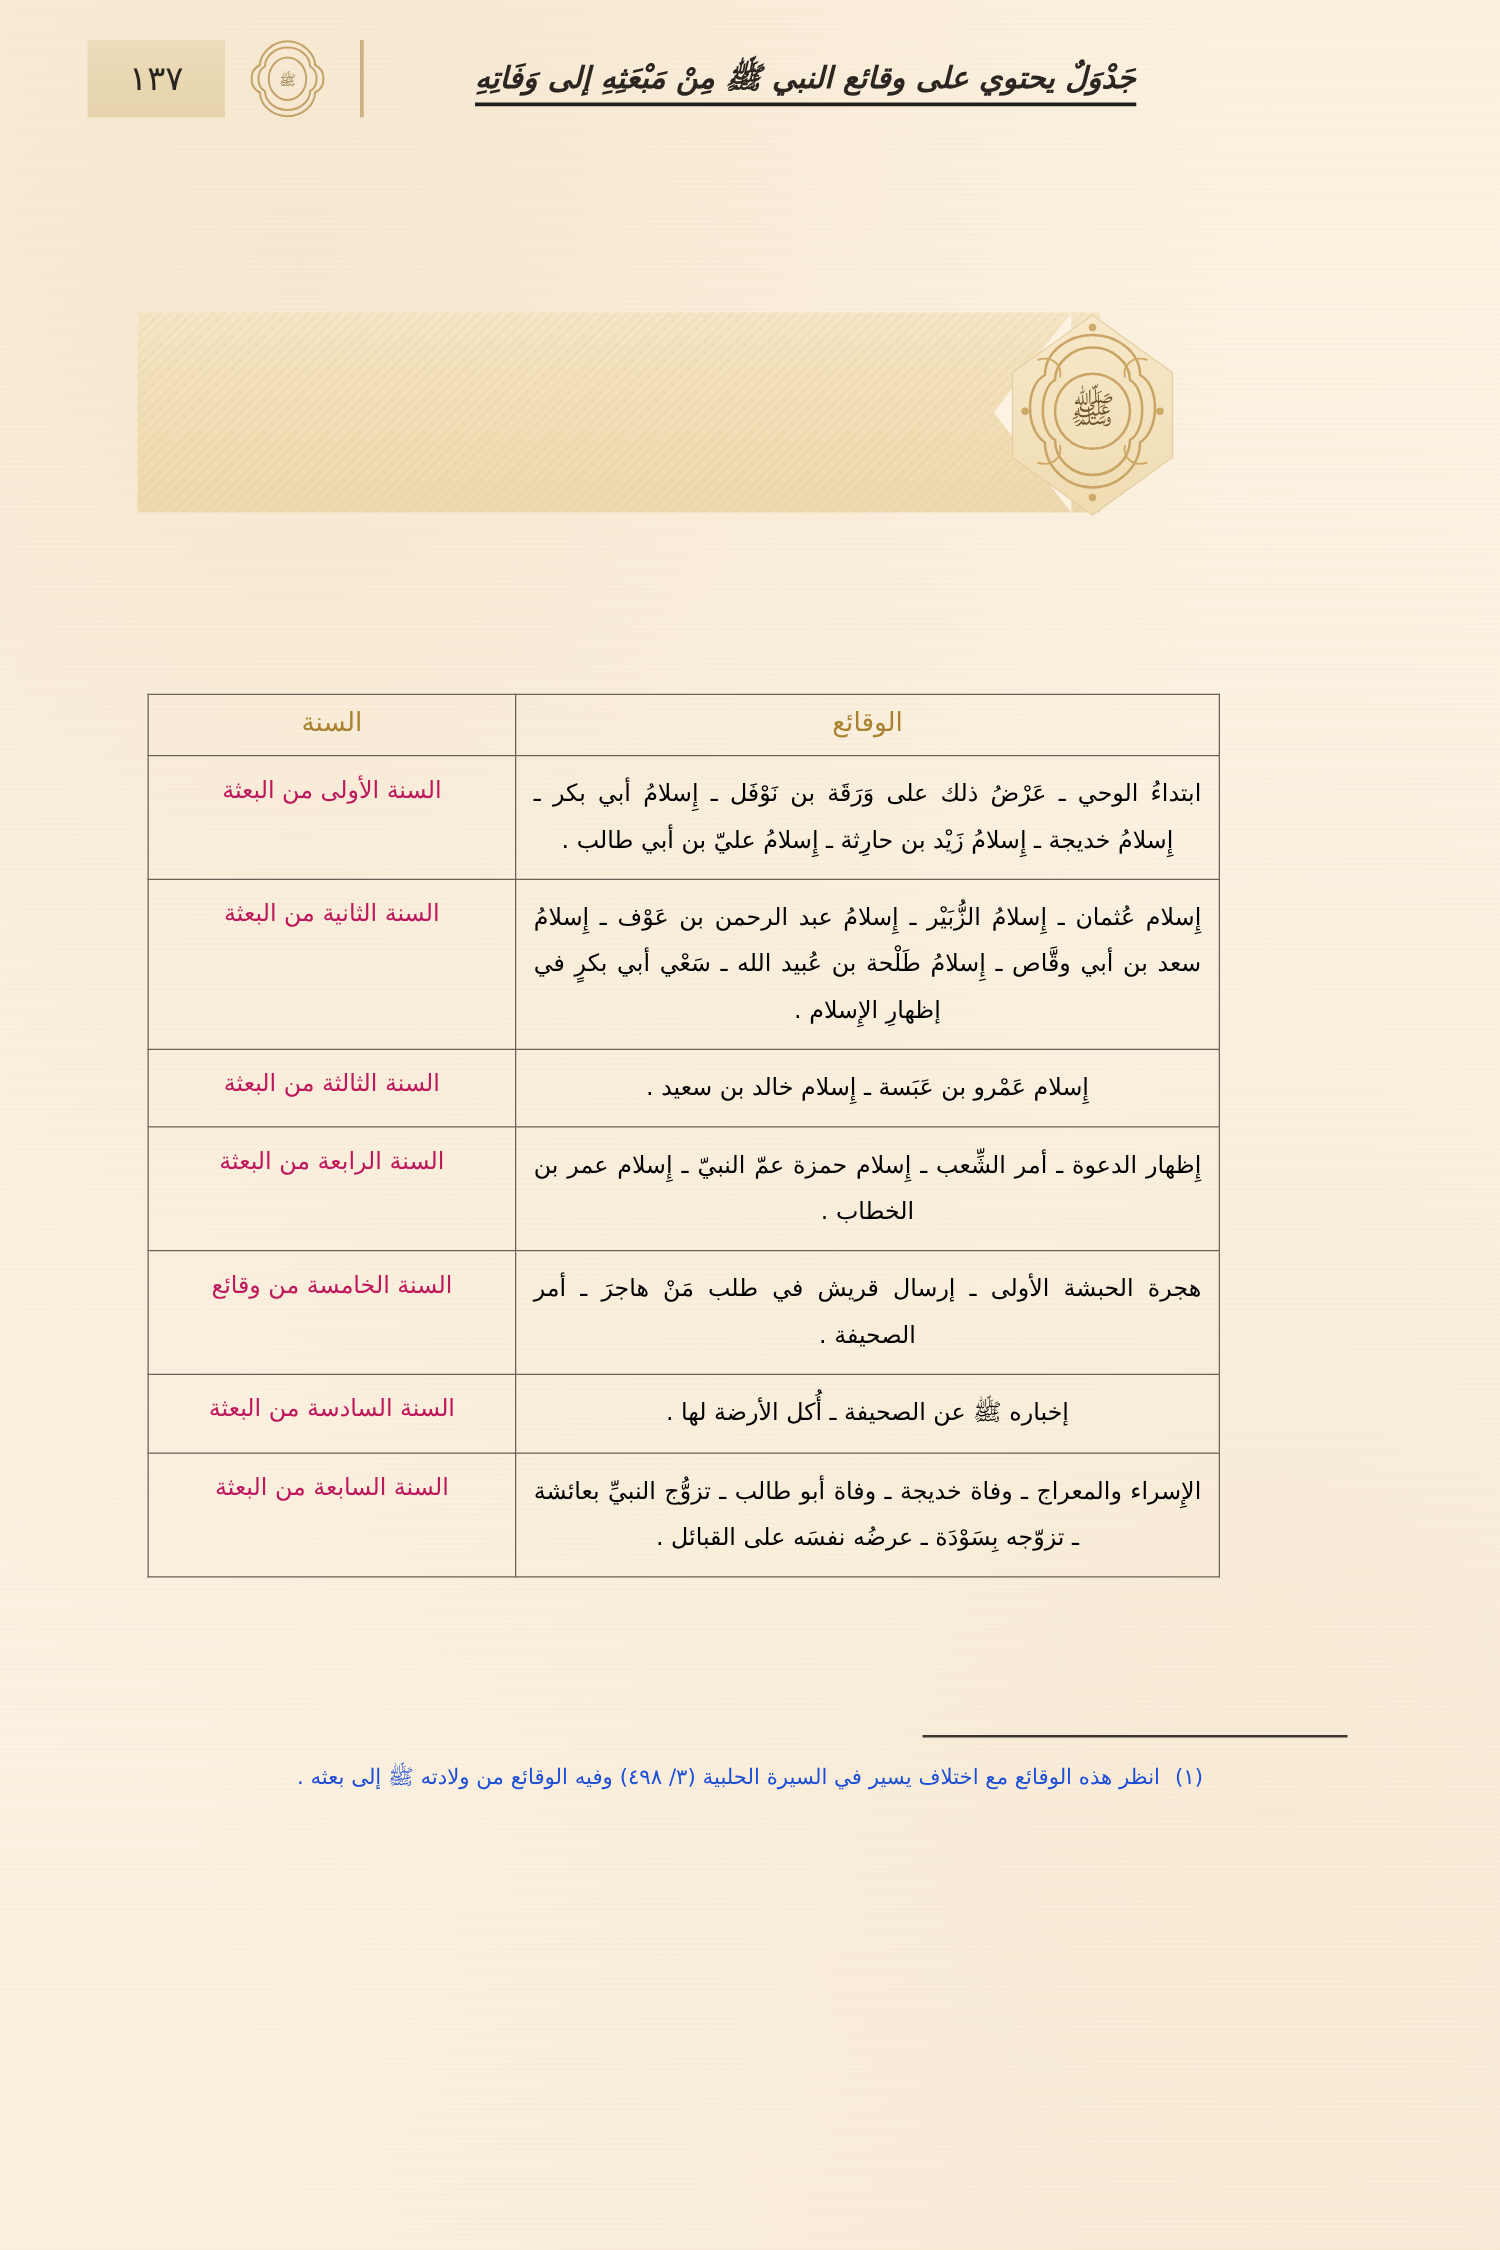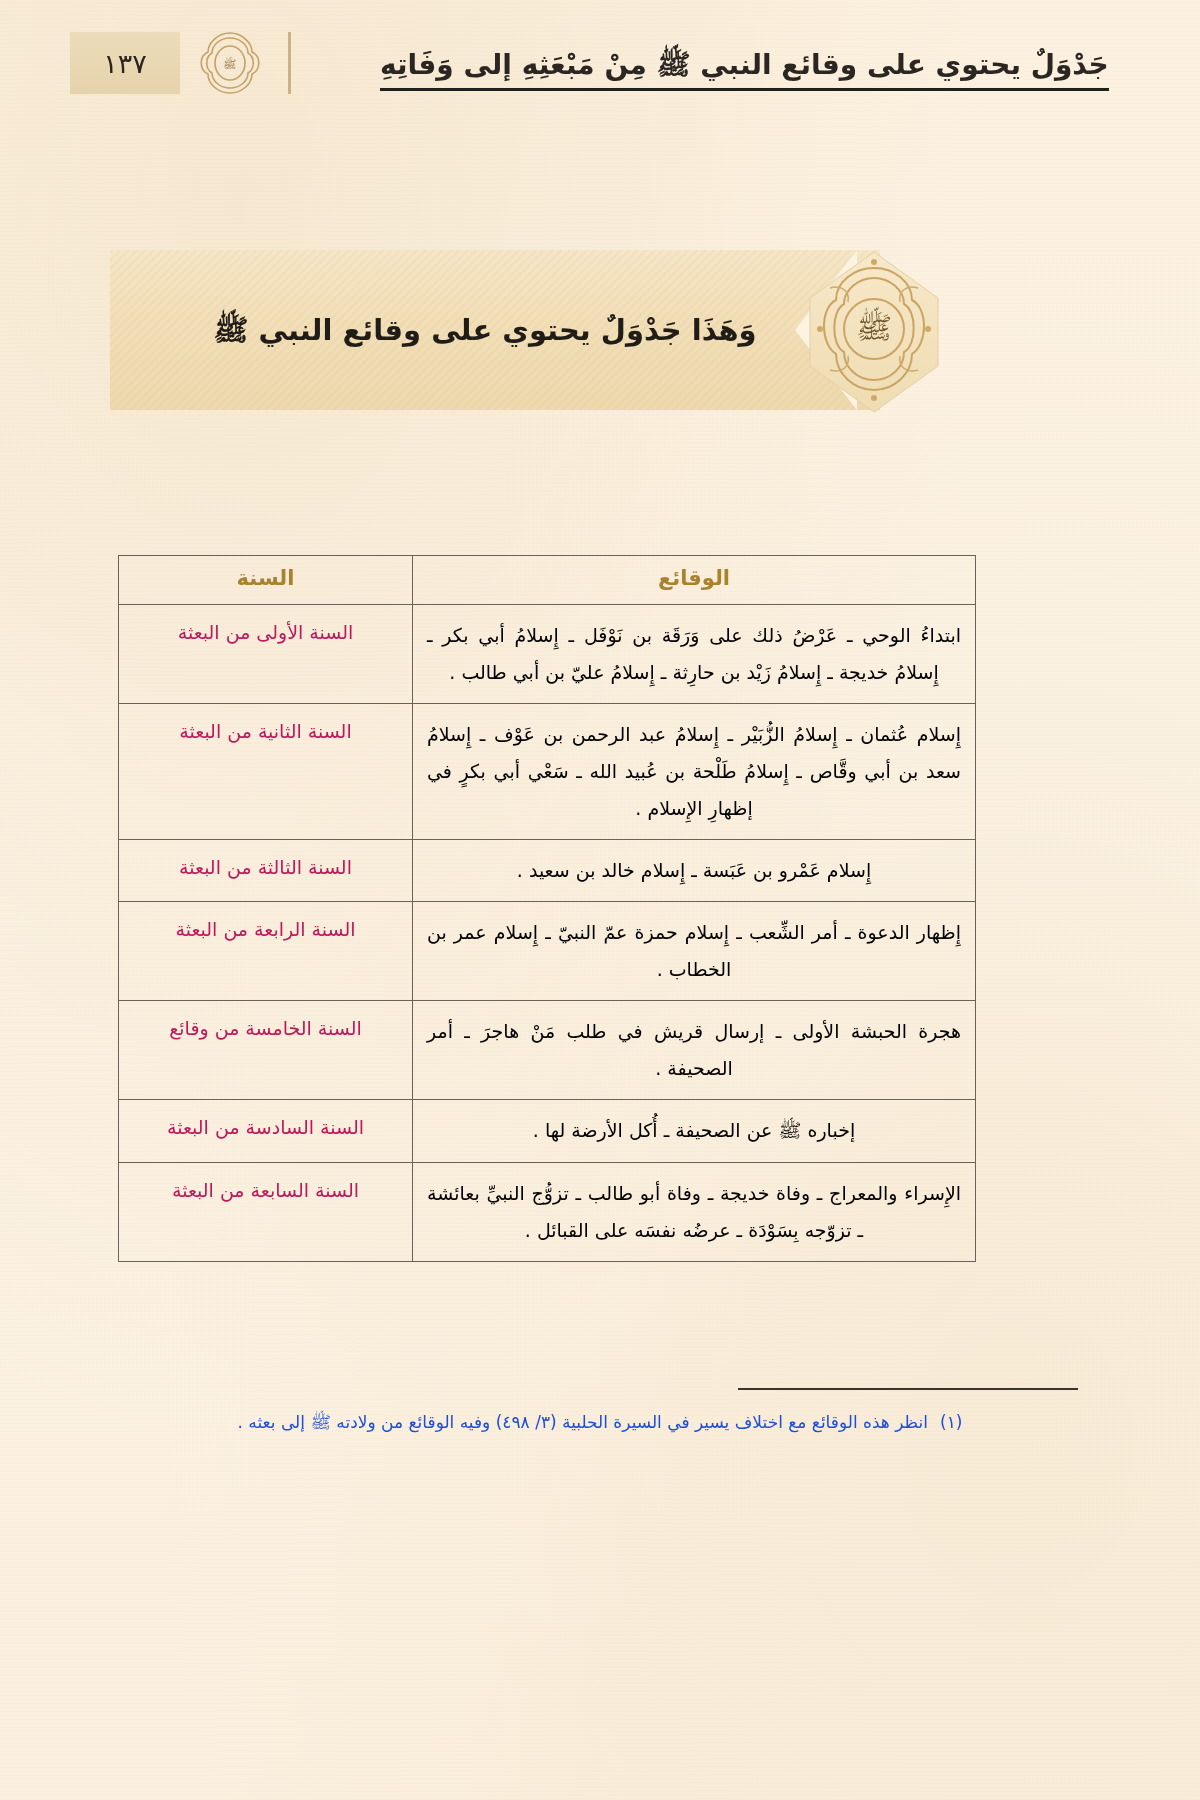--- a/index.html
+++ b/index.html
@@ -76,27 +76,28 @@
     position: absolute;
     right: 60px;
     top: 22px;
     width: 760px;
     text-align: left;
     direction: rtl;
   }
   .header-title {
     display: inline-block;
     font-family: "DejaVu Sans", sans-serif;
-    font-size: 28px;
+    font-size: 24px;
     font-weight: bold;
     color: #2b2621;
     border-bottom: 3px solid #20201c;
     padding-bottom: 4px;
     line-height: 1.35;
     white-space: nowrap;
+    font-style: italic;
   }
 
   
   .banner {
     position: absolute;
     top: 250px;
     left: 110px;
     width: 770px;
     height: 160px;
     background: linear-gradient(180deg, #f6e6c6 0%, #f2dfb8 45%, #eed9ae 100%);
@@ -162,21 +163,21 @@
     border: 1px solid #6a6257;
     padding: 12px 14px;
     vertical-align: top;
     background: transparent;
   }
   .tbl thead th {
     border-bottom: 1px solid #6a6257;
     padding: 10px 14px 14px;
     font-family: "DejaVu Sans", sans-serif;
     font-size: 21px;
-    font-weight: bold;
+    font-weight: normal;
     color: #a8822e;
     text-align: center;
   }
   .col-year { width: 265px; }
   .col-event { width: auto; }
   .cell-year {
     font-family: "DejaVu Sans", sans-serif;
     font-size: 19px;
     color: #be185d;
     text-align: center;
@@ -244,21 +245,20 @@
 
   <div class="header-rule"></div>
 
   <div class="header-title-wrap">
     <span class="header-title">جَدْوَلٌ يحتوي على وقائع النبي ﷺ مِنْ مَبْعَثِهِ إلى وَفَاتِهِ</span>
   </div>
 </div>
 
 <div class="banner">
   <div class="banner-text">
-    <span class="banner-line">وَهَذَا جَدْوَلٌ يحتوي على وقائع النبي ﷺ</span>
   </div>
 </div>
 <div class="banner-notch"></div>
 
 <div class="medallion">
   <svg viewBox="0 0 168 168" width="168" height="168" aria-hidden="true">
     <defs>
       <linearGradient id="medbg" x1="0" y1="0" x2="0" y2="1">
         <stop offset="0%" stop-color="#f7e8c9"></stop>
         <stop offset="100%" stop-color="#efdcb2"></stop>

